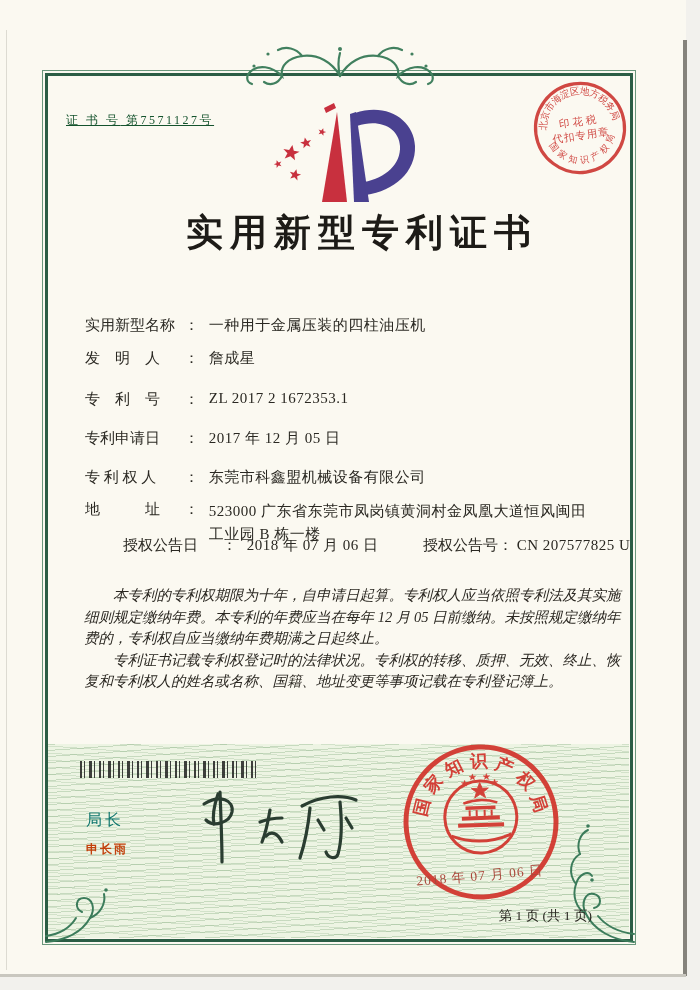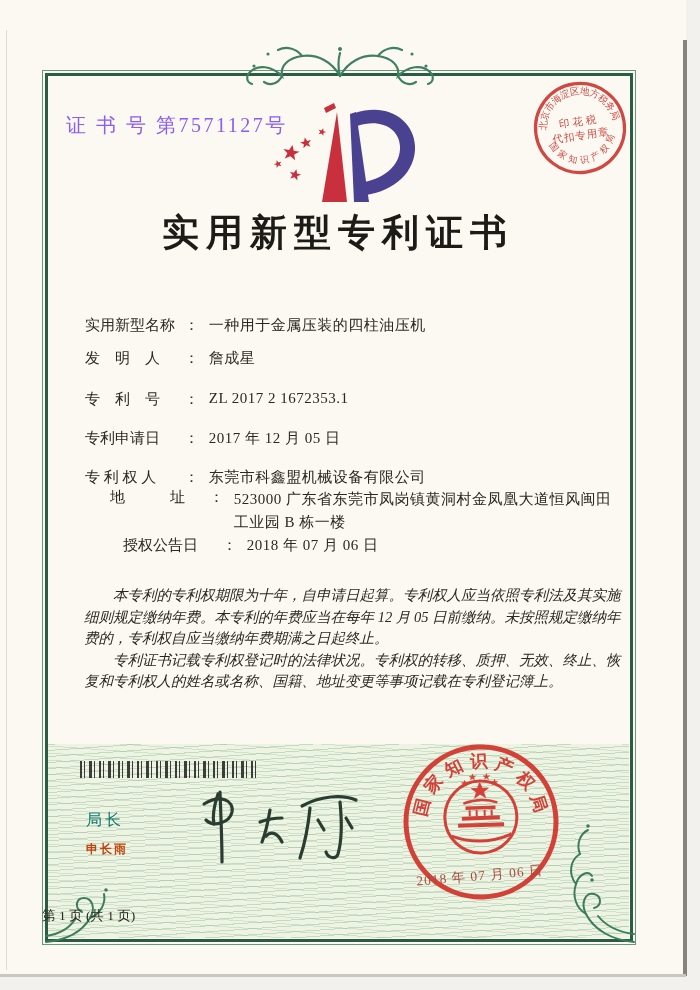--- a/index.html
+++ b/index.html
@@ -26,24 +26,24 @@
   .green-zone{
     position:absolute;left:48px;top:744px;width:581px;height:194px;
     background-color:#edf4e3;
     background-image:
       repeating-linear-gradient(176deg, rgba(140,178,135,0.40) 0 1px, rgba(0,0,0,0) 1px 6px),
       repeating-linear-gradient(184deg, rgba(140,178,135,0.28) 0 1px, rgba(0,0,0,0) 1px 7px);
   }
 
   .cert-number{
     position:absolute;left:66px;top:112px;
-    font-size:20px;letter-spacing:2.5px;color:#8b5cf6;
+    font-size:12px;letter-spacing:2.5px;color:#14532d;text-decoration:underline;
   }
   .page-title{
-    position:absolute;left:42px;top:208px;width:592px;
+    position:absolute;left:42px;top:208px;width:640px;
     text-align:center;font-size:37px;font-weight:700;letter-spacing:7px;
     color:#1d1b17;
   }
 
   .field-row{position:absolute;left:85px;font-size:15px;color:#2a2822;}
   .field-label{display:inline-block;width:99px;vertical-align:top;}
   .field-colon{display:inline-block;vertical-align:top;}
   .field-value{display:inline-block;margin-left:6px;vertical-align:top;letter-spacing:0.5px;}
   .addr .field-value{width:382px;line-height:1.55;}
   .grant-no{position:absolute;left:300px;top:0;white-space:nowrap;}
@@ -61,21 +61,21 @@
       #1f1f1f 0 2px, rgba(0,0,0,0) 2px 4px,
       #1f1f1f 4px 5px, rgba(0,0,0,0) 5px 9px,
       #1f1f1f 9px 12px, rgba(0,0,0,0) 12px 14px,
       #1f1f1f 14px 15px, rgba(0,0,0,0) 15px 19px);
     opacity:.85;
   }
 
   .officer-title{position:absolute;left:86px;top:810px;font-size:16px;color:#0f766e;letter-spacing:3px;}
   .officer-name{position:absolute;left:86px;top:841px;font-size:12px;color:#c2410c;letter-spacing:2px;font-weight:bold;}
 
-  .footer-page{position:absolute;left:42px;top:907px;width:550px;text-align:left;font-size:13.5px;color:#2a2822;}
+  .footer-page{position:absolute;left:42px;top:907px;width:550px;text-align:right;font-size:13.5px;color:#2a2822;}
 
   svg{position:absolute;overflow:visible;}
   [data-arc] text{font-family:"Liberation Serif","DejaVu Serif",serif;}
 </style>
 </head>
 <body>
 
 <div class="paper"></div>
 <div class="paper-edge-left"></div>
 <div class="paper-edge-right"></div>
@@ -193,27 +193,31 @@
   <span class="field-value">ZL 2017 2 1672353.1</span>
 </div>
 <div class="field-row" style="top:429px;">
   <span class="field-label">专利申请日</span><span class="field-colon">：</span>
   <span class="field-value">2017 年 12 月 05 日</span>
 </div>
 <div class="field-row" style="top:468px;">
   <span class="field-label">专 利 权 人</span><span class="field-colon">：</span>
   <span class="field-value">东莞市科鑫盟机械设备有限公司</span>
 </div>
-<div class="field-row addr" style="top:488px;margin-left:25px;">
+<div class="field-row addr" style="top:500px;">
   <span class="field-label">地　　　址</span><span class="field-colon">：</span>
   <span class="field-value">523000 广东省东莞市凤岗镇黄洞村金凤凰大道恒风闽田工业园 B 栋一楼</span>
 </div>
 <div class="field-row" style="top:536px;width:545px;margin-left:38px;">
   <span class="field-label">授权公告日</span><span class="field-colon">：</span>
   <span class="field-value">2018 年 07 月 06 日</span>
+  <span class="grant-no">
+    <span>授权公告号</span><span>：</span>
+    <span style="letter-spacing:.5px;">CN 207577825 U</span>
+  </span>
 </div>
 
 <div class="paragraphs">
   <p>本专利的专利权期限为十年，自申请日起算。专利权人应当依照专利法及其实施细则规定缴纳年费。本专利的年费应当在每年 12 月 05 日前缴纳。未按照规定缴纳年费的，专利权自应当缴纳年费期满之日起终止。</p>
   <p>专利证书记载专利权登记时的法律状况。专利权的转移、质押、无效、终止、恢复和专利权人的姓名或名称、国籍、地址变更等事项记载在专利登记簿上。</p>
 </div>
 
 <div class="barcode"></div>
 
 <div class="officer-title">局长</div>

